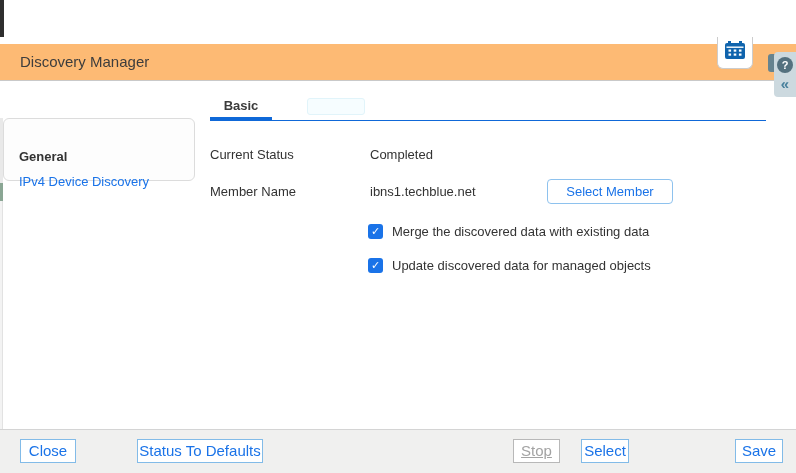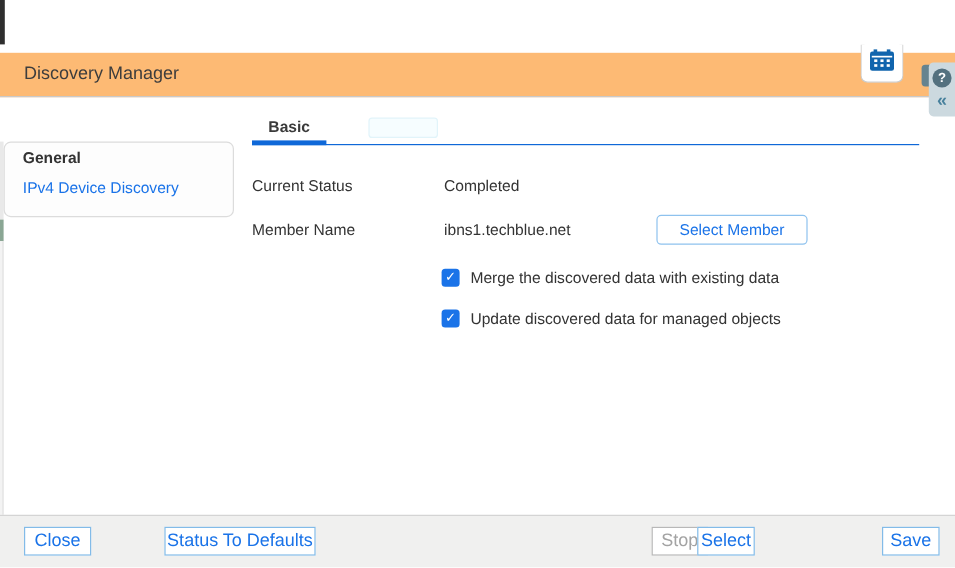--- a/index.html
+++ b/index.html
@@ -67,21 +67,21 @@
     color: #47809c; font-size: 15px; font-weight: bold; line-height: 16px;
     cursor: pointer;
   }
 
   
   .sidebar {
     position: absolute; left: 3px; top: 118px;
     width: 192px; height: 63px;
     background: #fdfdfd;
     border: 1px solid #dcdcdc; border-radius: 6px;
-    padding: 5px 15px;
+    padding: 30px 15px;
   }
   .sidebar .group-header { font-size: 13px; font-weight: bold; color: #333; margin-bottom: 10px; }
   .sidebar .nav-link { font-size: 13px; color: #1a73e8; cursor: pointer; }
 
   
   .tab-active-label {
     position: absolute; left: 210px; top: 98px; width: 62px;
     text-align: center; font-size: 13px; font-weight: bold; color: #3b3b3b;
     cursor: pointer;
   }
@@ -133,21 +133,21 @@
     background: #f0f0ef; border-top: 1px solid #d4d4d4;
   }
   .f-btn {
     position: absolute; top: 9px; height: 24px;
     background: #fff; border: 1px solid #82bbe8; border-radius: 0;
     color: #1a73e8; font-size: 15px; text-align: center; line-height: 22px;
     cursor: pointer;
   }
   .f-close   { left: 20px;  width: 56px; }
   .f-restore { left: 137px; width: 126px; }
-  .f-stop    { left: 543px; width: 47px; color: #a3a3a3; border-color: #b8b8b8; cursor: default; }
+  .f-stop    { left: 513px; width: 47px; color: #a3a3a3; border-color: #b8b8b8; cursor: default; text-decoration: underline; }
   .f-start   { left: 581px; width: 48px; }
   .f-save    { left: 735px; width: 48px; }
 </style>
 </head>
 <body>
 
 <div class="strip-a"></div>
 <div class="strip-b"></div>
 <div class="strip-c"></div>
 <div class="strip-d"></div>

